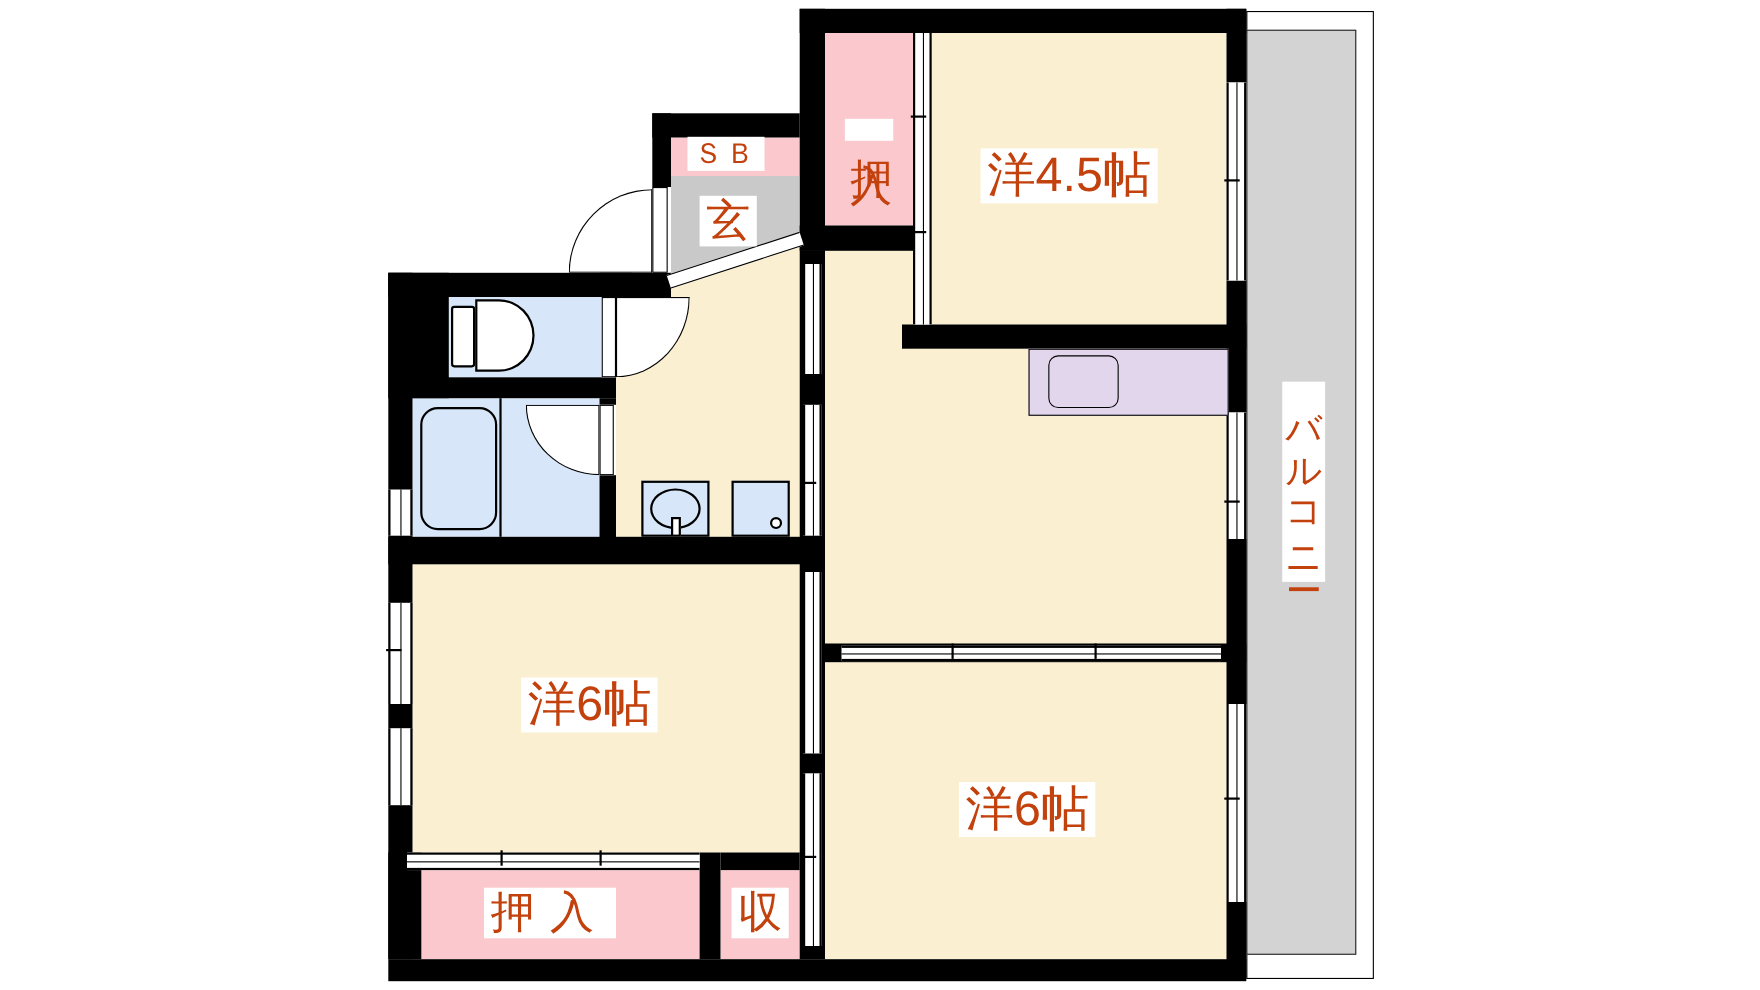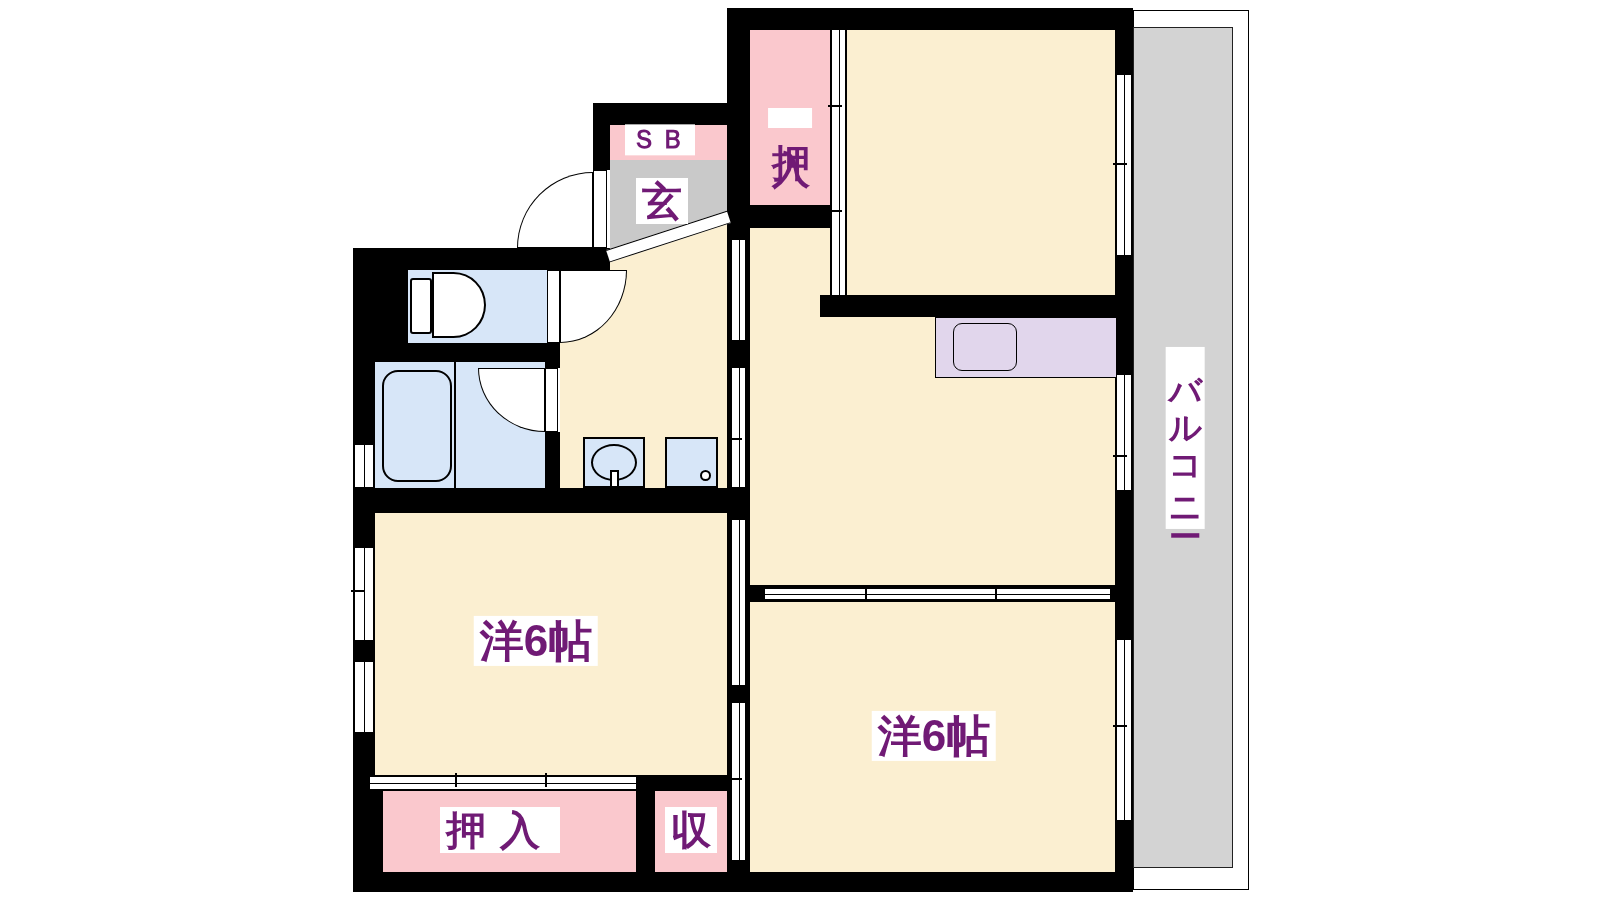--- a/index.html
+++ b/index.html
@@ -12,21 +12,21 @@
   .win-v{position:absolute;background:#fff;border-left:2px solid #000;border-right:2px solid #000;box-sizing:border-box;}
   .win-v::after{content:"";position:absolute;left:50%;top:0;bottom:0;border-left:1.5px solid #000;}
   
   .win-h{position:absolute;background:#fff;border-top:2px solid #000;border-bottom:2px solid #000;box-sizing:border-box;}
   .win-h::after{content:"";position:absolute;top:50%;left:0;right:0;border-top:1.5px solid #000;}
   .tick-on-h{position:absolute;width:2px;height:14px;top:-4px;background:#000;}
   .tick-on-v{position:absolute;height:2px;width:14px;left:-4px;background:#000;}
   .leaf{position:absolute;background:#fff;border:1.5px solid #000;box-sizing:border-box;}
   .arc{position:absolute;background:#fff;border:1.5px solid #000;box-sizing:border-box;}
   .fixture{position:absolute;background:#fff;border:2px solid #000;box-sizing:border-box;}
-  .label{position:absolute;background:#fff;color:#701a75;font-weight:bold;line-height:1.05;
+  .label{position:absolute;background:#fff;color:#c2410c;font-weight:normal;line-height:1.05;
          transform:translate(-50%,-50%);padding:2px 6px;white-space:nowrap;}
   .label.vert{writing-mode:vertical-rl;text-orientation:upright;padding:6px 2px;letter-spacing:4px;}
   .thinline{position:absolute;background:#000;}
 </style>
 </head>
 <body>
 
 <div id="stage">
 
   <div class="abs" style="left:1133px;top:10px;width:116px;height:880px;background:#fff;border:1.5px solid #000;box-sizing:border-box;"></div>
@@ -139,20 +139,21 @@
   <div class="fixture" style="left:583px;top:437px;width:62px;height:51px;background:#D7E6F8;"></div>
   <div class="fixture" style="left:591px;top:444px;width:46px;height:37px;border-radius:50%;background:#D7E6F8;"></div>
   <div class="fixture" style="left:610px;top:470px;width:9px;height:18px;"></div>
 
   <div class="fixture" style="left:665px;top:437px;width:53px;height:51px;background:#D7E6F8;"></div>
   <div class="fixture" style="left:700px;top:470px;width:11px;height:11px;border-radius:50%;"></div>
 
   <div class="fill" style="left: 935px; top: 317px; width: 182px; height: 61px; border: 1.5px solid rgb(0, 0, 0); box-sizing: border-box; background-color: rgb(225, 214, 236);"></div>
   <div class="abs" style="left:953px;top:323px;width:64px;height:48px;border:1.5px solid #000;border-radius:9px;box-sizing:border-box;"></div>
 
+  <div class="label" style="left:972px;top:160px;font-size:44px;">洋4.5帖</div>
   <div class="label" style="left:536px;top:641px;font-size:44px;">洋6帖</div>
   <div class="label" style="left:934px;top:736px;font-size:44px;">洋6帖</div>
   <div class="label vert" style="left:790px;top:118px;font-size:38px;">押入</div>
   <div class="label" style="left:500px;top:830px;font-size:40px;letter-spacing:14px;">押入</div>
   <div class="label" style="left:691px;top:830px;font-size:40px;">収</div>
   <div class="label" style="left:660px;top:140px;font-size:26px;letter-spacing:3px;">ＳＢ</div>
   <div class="label" style="left:662px;top:201px;font-size:40px;">玄</div>
   <div class="label vert" style="left:1185px;top:438px;font-size:33px;">バルコニー</div>
 </div>
 

